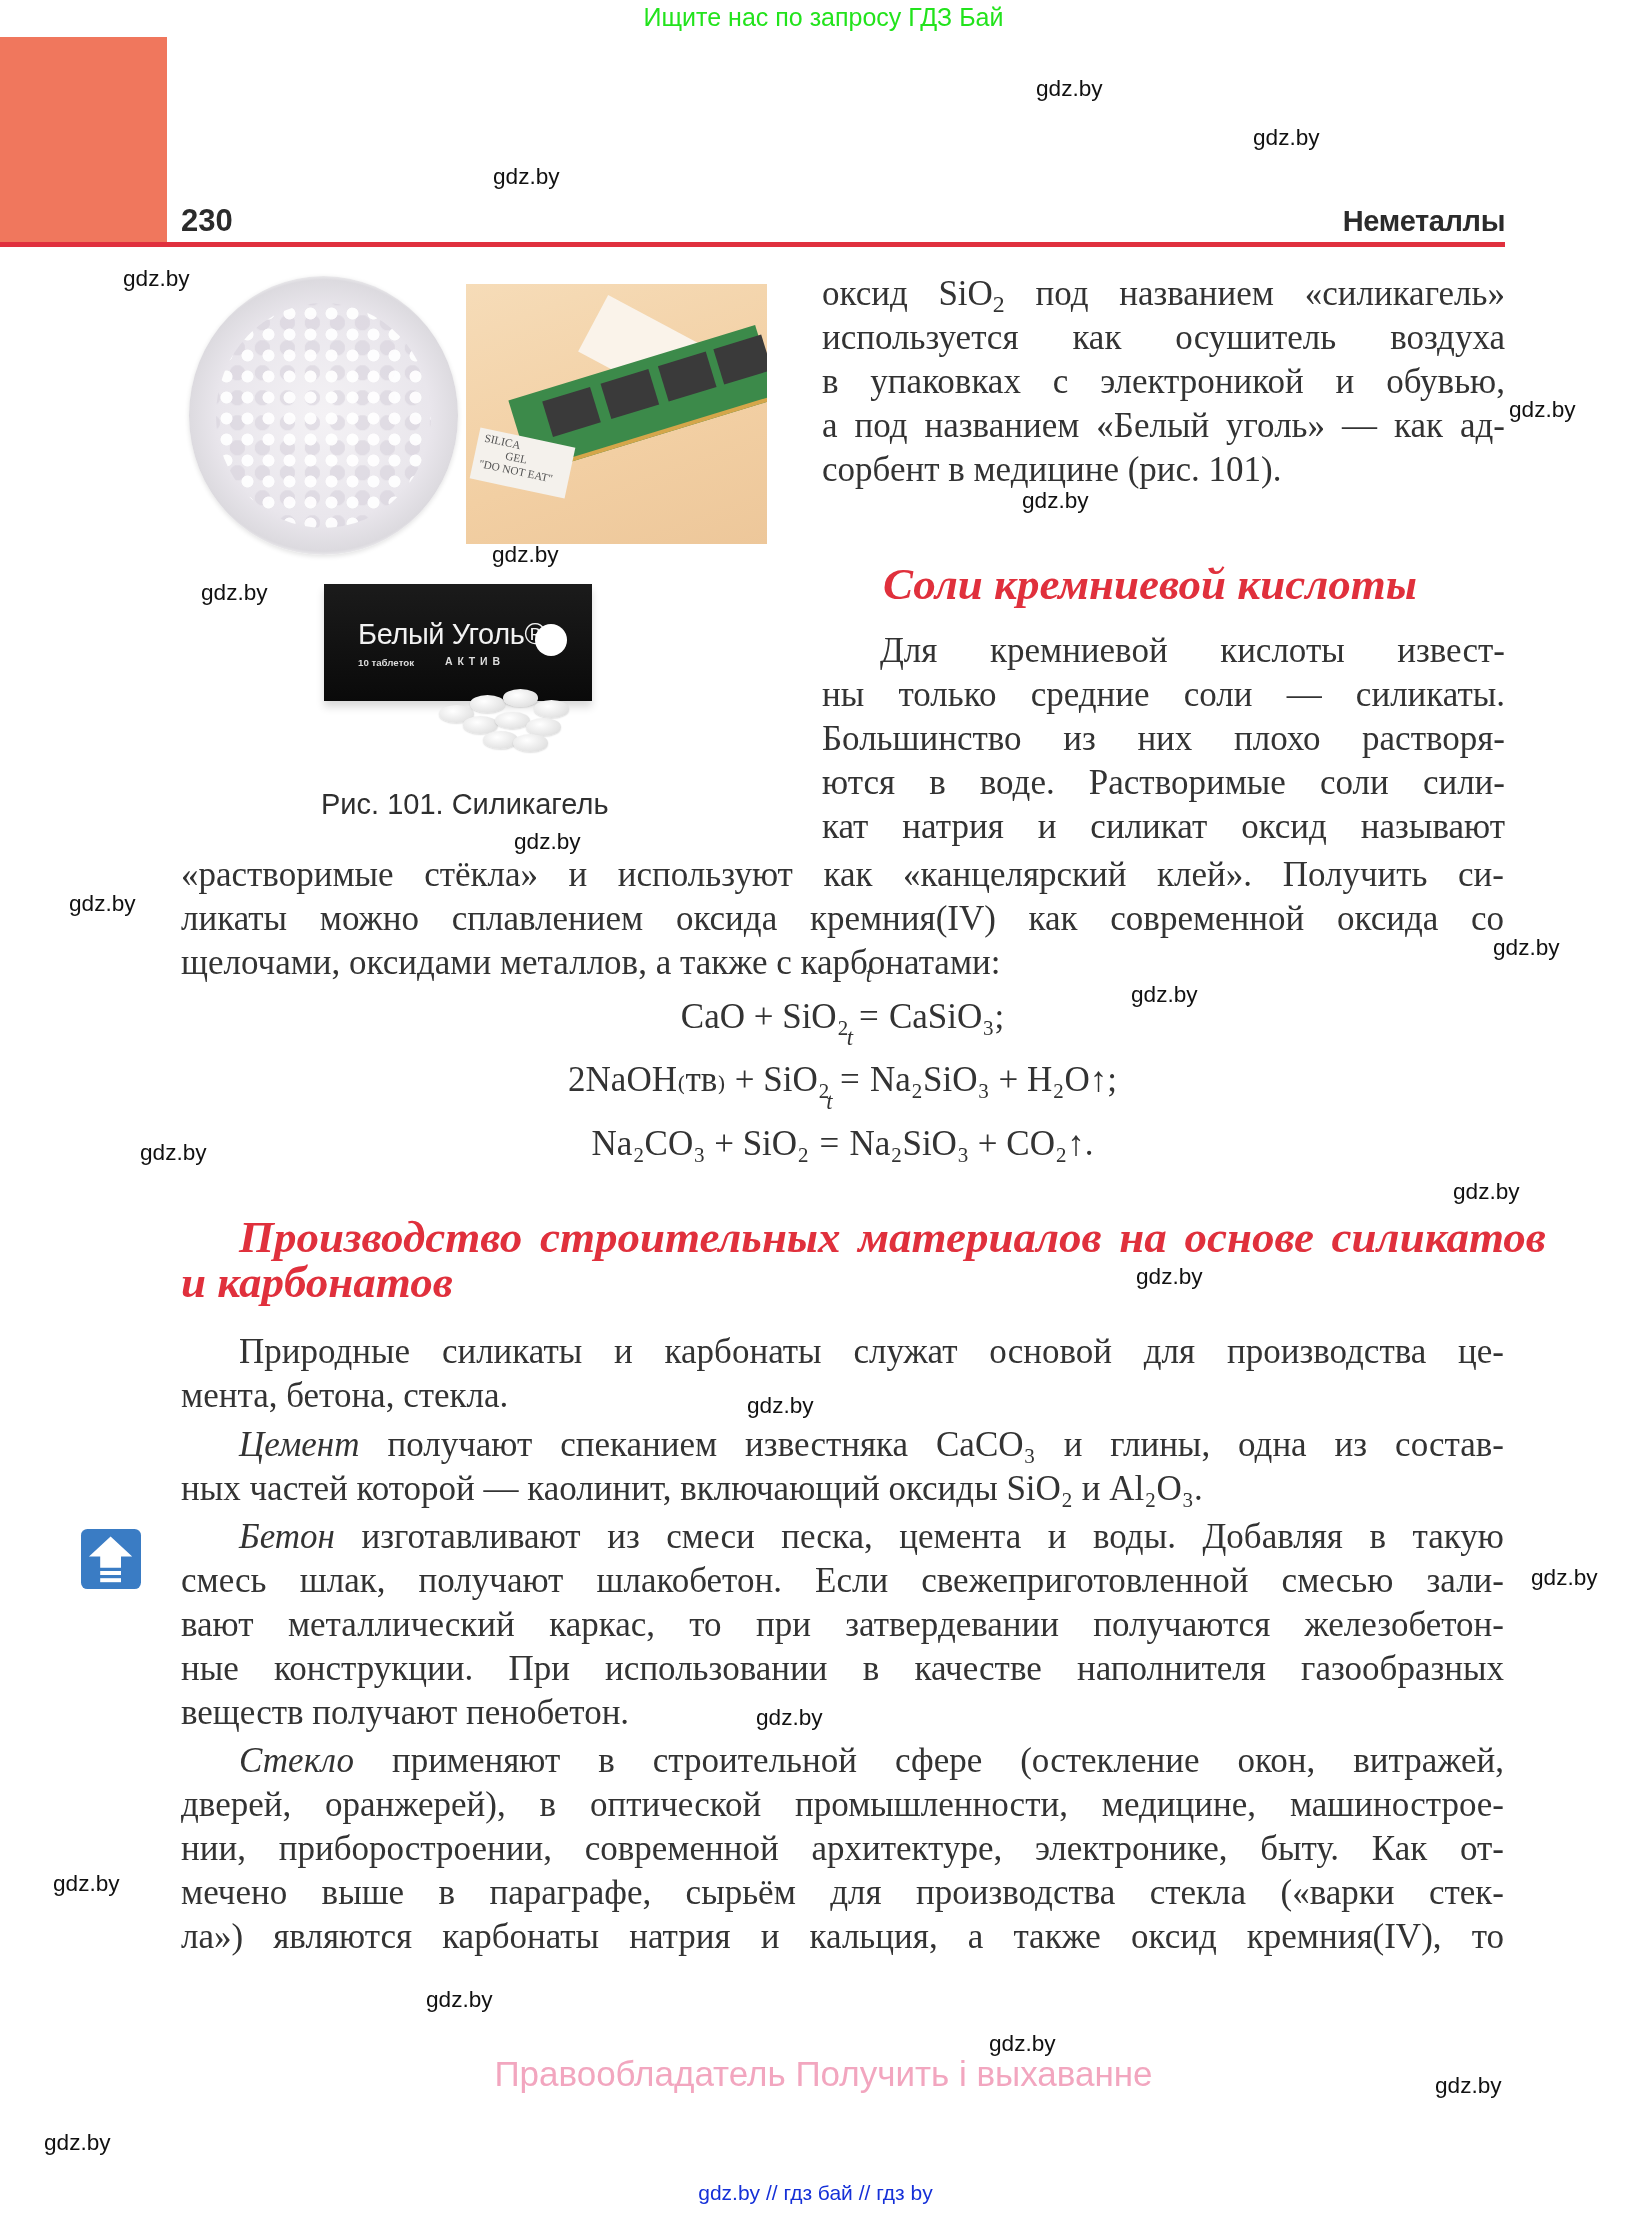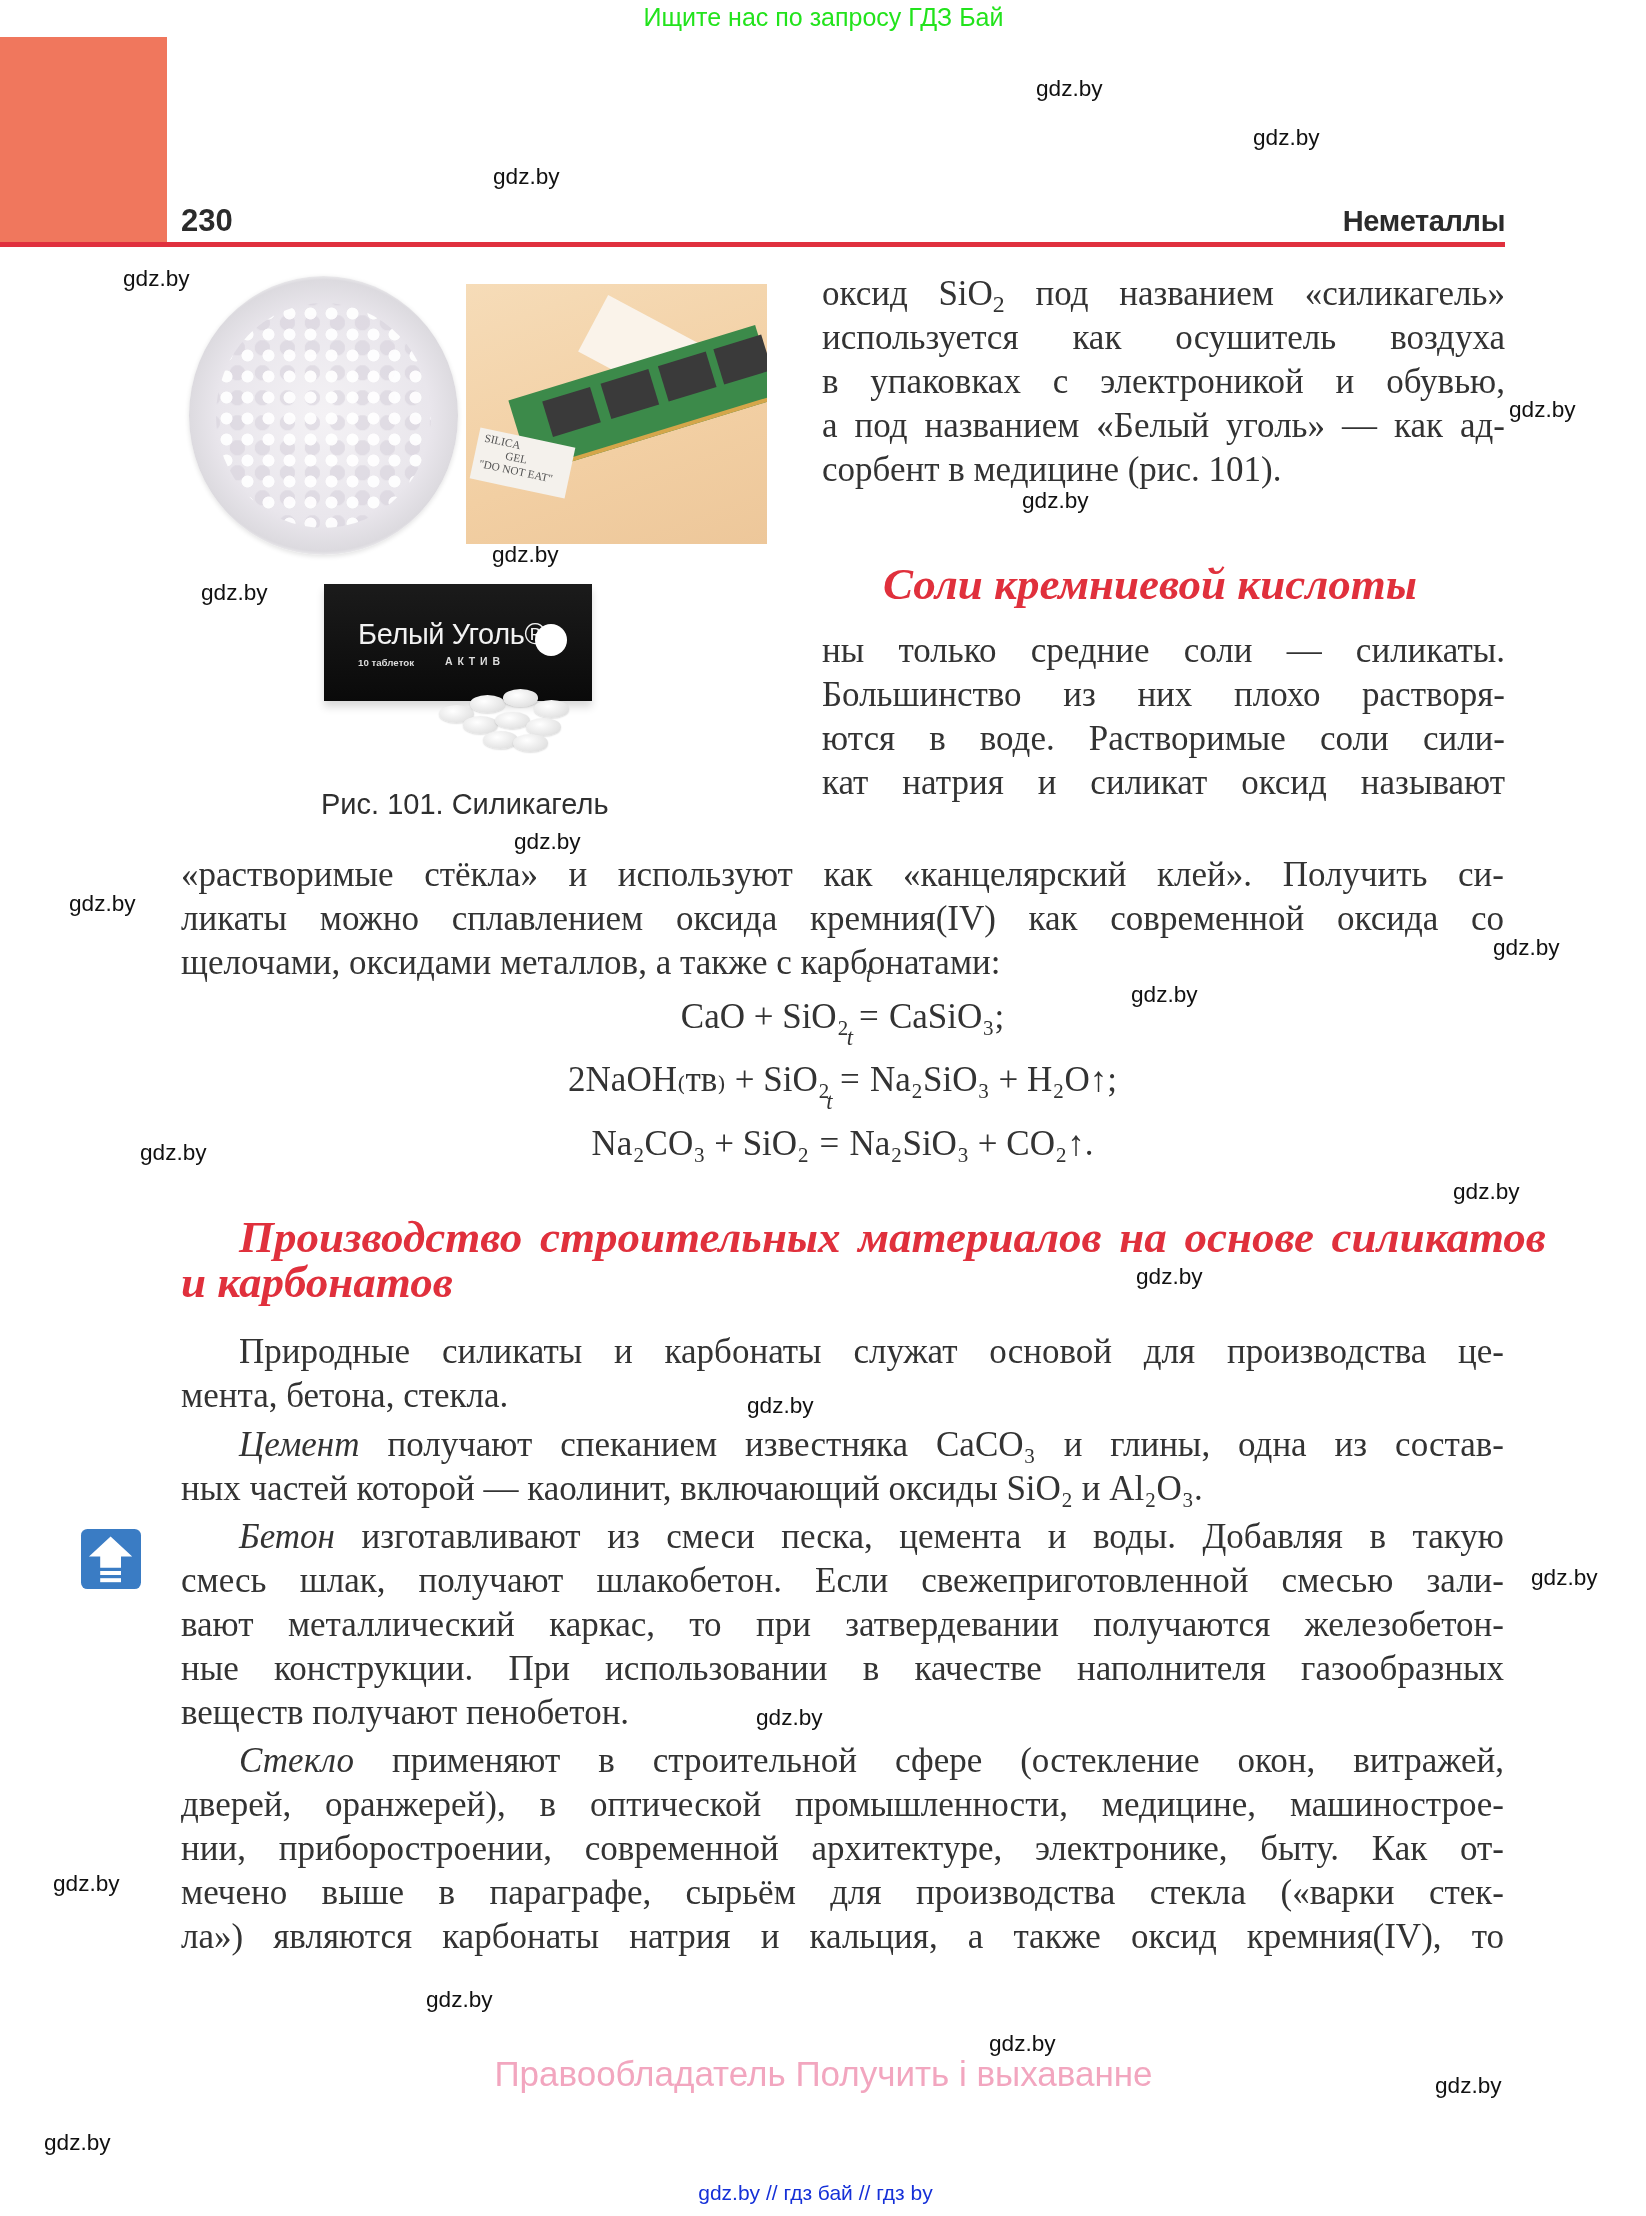--- a/index.html
+++ b/index.html
@@ -108,20 +108,21 @@
   <span class="line"><span>оксид SiO</span><sub>2</sub><span> под названием «силикагель»</span></span>
   <span class="line">используется как осушитель воздуха</span>
   <span class="line">в упаковках с электроникой и обувью,</span>
   <span class="line">а под названием «Белый уголь» — как ад-</span>
   <span class="line last">сорбент в медицине (рис. 101).</span>
 </div>
 
 <div class="abs heading serif" style="left:883px; top:562px;">Соли кремниевой кислоты</div>
 
 <div class="abs body-text serif" style="left:822px; top:629px; width:683px;">
+  <span class="line indent">Для кремниевой кислоты извест-</span>
   <span class="line">ны только средние соли — силикаты.</span>
   <span class="line">Большинство из них плохо растворя-</span>
   <span class="line">ются в воде. Растворимые соли сили-</span>
   <span class="line">кат натрия и силикат оксид называют</span>
 </div>
 
 <div class="abs body-text serif" style="left:181px; top:853px; width:1323px;">
   <span class="line">«растворимые стёкла» и используют как «канцелярский клей». Получить си-</span>
   <span class="line">ликаты можно сплавлением оксида кремния(IV) как современной оксида со</span>
   <span class="line last">щелочами, оксидами металлов, а также с карбонатами:</span>

